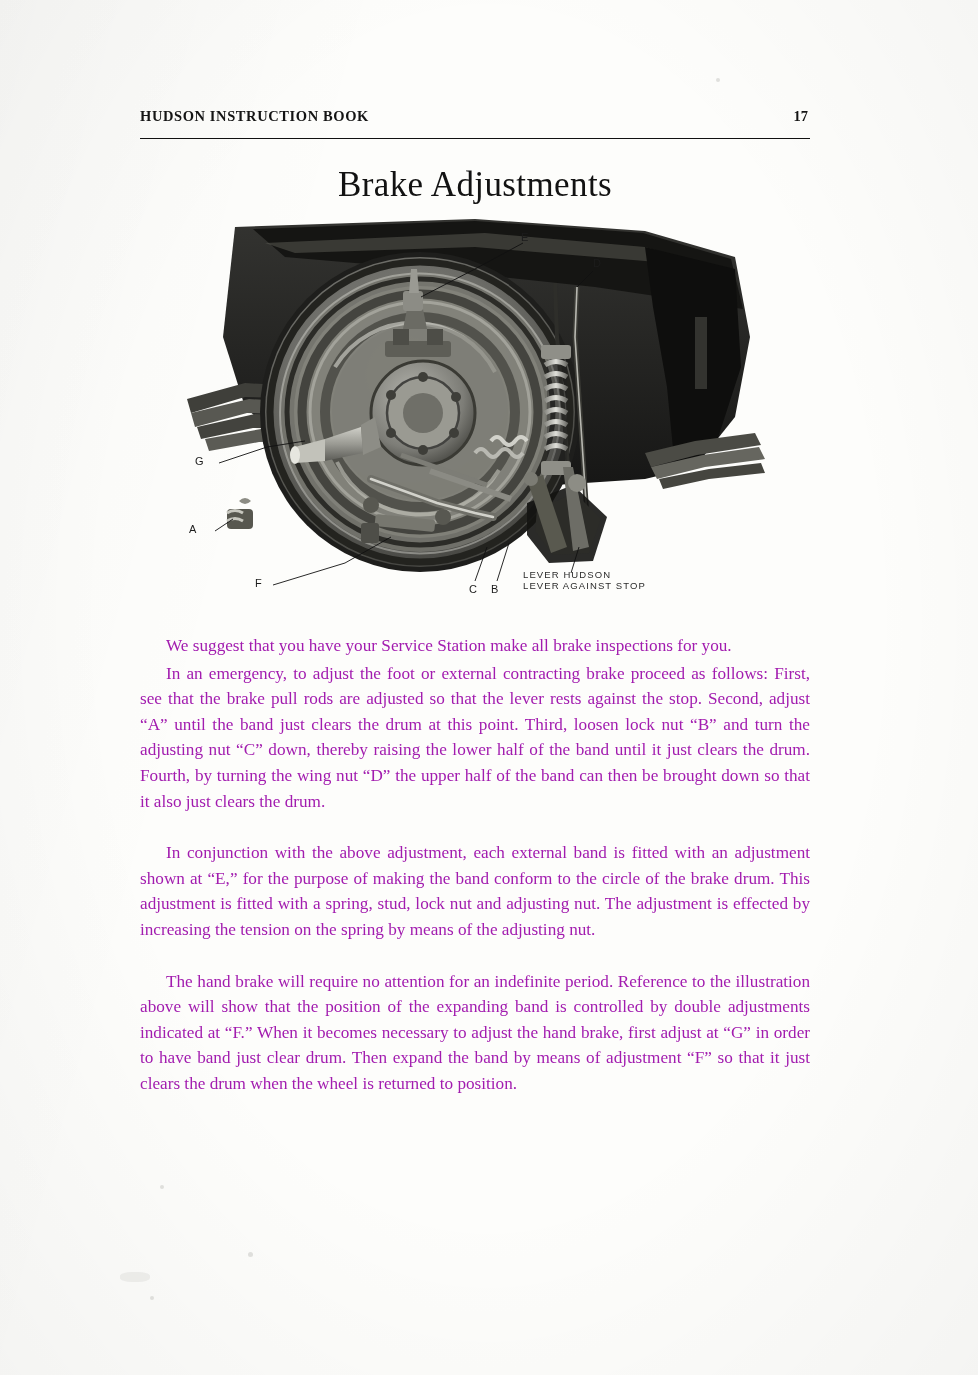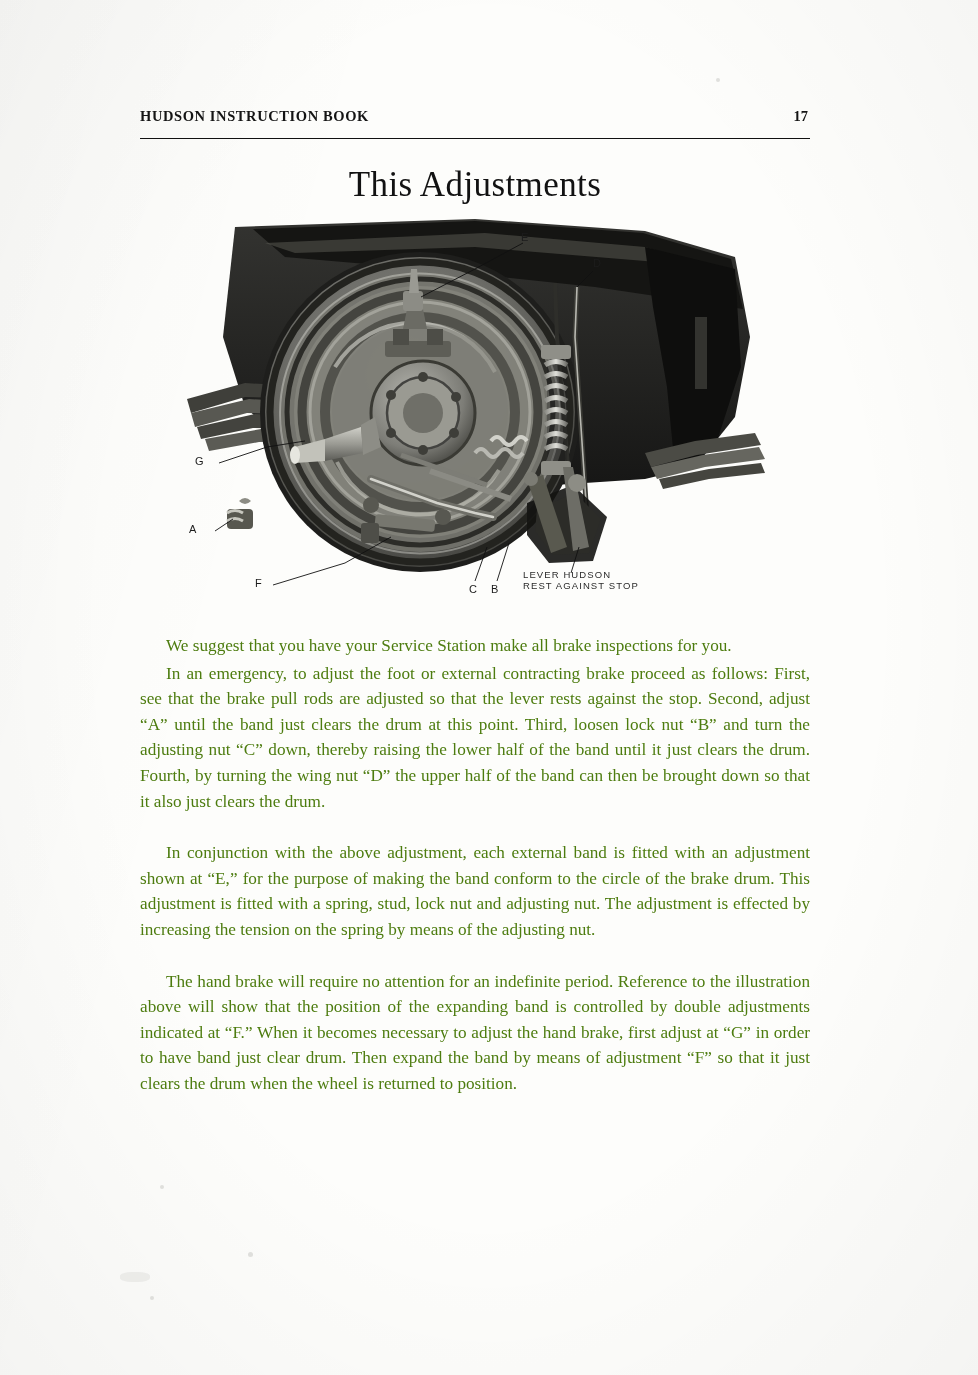--- a/index.html
+++ b/index.html
@@ -104,21 +104,21 @@
   .body-text {
     margin-top: 16px;
   }
   .body-text p {
     margin: 0 0 2px 0;
     font-family: "Liberation Serif", serif;
     font-size: 17.2px;
     line-height: 25.6px;
     text-align: justify;
     text-indent: 26px;
-    color: #4d7c0f;
+    color: #a21caf;
     -webkit-font-smoothing: antialiased;
   }
   .body-text p.gap {
     margin-top: 26px;
   }
   .speck {
     position: absolute;
     background: #c9c9c4;
     border-radius: 50%;
     opacity: .55;
@@ -130,21 +130,21 @@
 <div class="page">
   <div class="paper-texture"></div>
 
   <div class="content">
 
     <div class="runhead">
       <div class="runhead-title">HUDSON INSTRUCTION BOOK</div>
       <div class="runhead-page">17</div>
     </div>
 
-    <h1 class="chapter-title">This Adjustments</h1>
+    <h1 class="chapter-title">Brake Adjustments</h1>
 
     <div class="figure">
       <svg class="figure-canvas" viewBox="0 0 600 400">
         <defs>
           <radialGradient id="drumGrad" cx="45%" cy="38%" r="70%">
             <stop offset="0%" stop-color="#8f8f8a"></stop>
             <stop offset="55%" stop-color="#6b6b66"></stop>
             <stop offset="100%" stop-color="#3a3a36"></stop>
           </radialGradient>
           <radialGradient id="hubGrad" cx="40%" cy="35%" r="70%">
@@ -289,21 +289,21 @@
 
       <div class="callout" style="left:346px; top:14px;">E</div>
       <div class="callout" style="left:418px; top:40px;">D</div>
       <div class="callout" style="left:20px; top:238px;">G</div>
       <div class="callout" style="left:14px; top:306px;">A</div>
       <div class="callout" style="left:80px; top:360px;">F</div>
       <div class="callout" style="left:294px; top:366px;">C</div>
       <div class="callout" style="left:316px; top:366px;">B</div>
 
       <div class="figure-caption" style="left:348px; top:352px;">LEVER HUDSON</div>
-      <div class="figure-caption" style="left:348px; top:363px;">REST AGAINST STOP</div>
+      <div class="figure-caption" style="left:348px; top:363px;">LEVER AGAINST STOP</div>
     </div>
 
     <div class="body-text">
       <p>We suggest that you have your Service Station make all brake inspections for you.</p>
       <p>In an emergency, to adjust the foot or external contracting brake proceed as follows:  First, see that the brake pull rods are adjusted so that the lever rests against the stop.   Second, adjust “A” until the band just clears the drum at this point.   Third, loosen lock nut “B” and turn the adjusting nut “C” down, thereby raising the lower half of the band until it just clears the drum.   Fourth, by turning the wing nut “D” the upper half of the band can then be brought down so that it also just clears the drum.</p>
       <p class="gap">In conjunction with the above adjustment, each external band is fitted with an adjustment shown at “E,” for the purpose of making the band conform to the circle of the brake drum.   This adjustment is fitted with a spring, stud, lock nut and adjusting nut.   The adjustment is effected by increasing the tension on the spring by means of the adjusting nut.</p>
       <p class="gap">The hand brake will require no attention for an indefinite period. Reference to the illustration above will show that the position of the expanding band is controlled by double adjustments indicated at “F.” When it becomes necessary to adjust the hand brake, first adjust at “G” in order to have band just clear drum.   Then expand the band by means of adjustment “F” so that it just clears the drum when the wheel is returned to position.</p>
     </div>
 
   </div>

